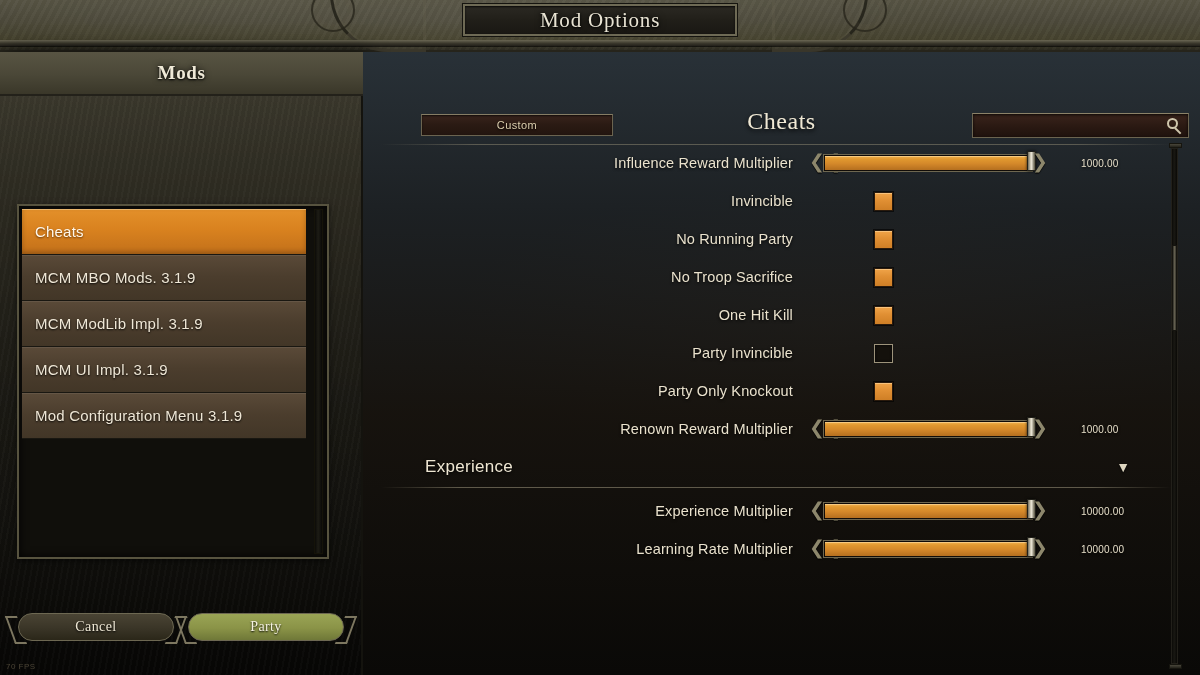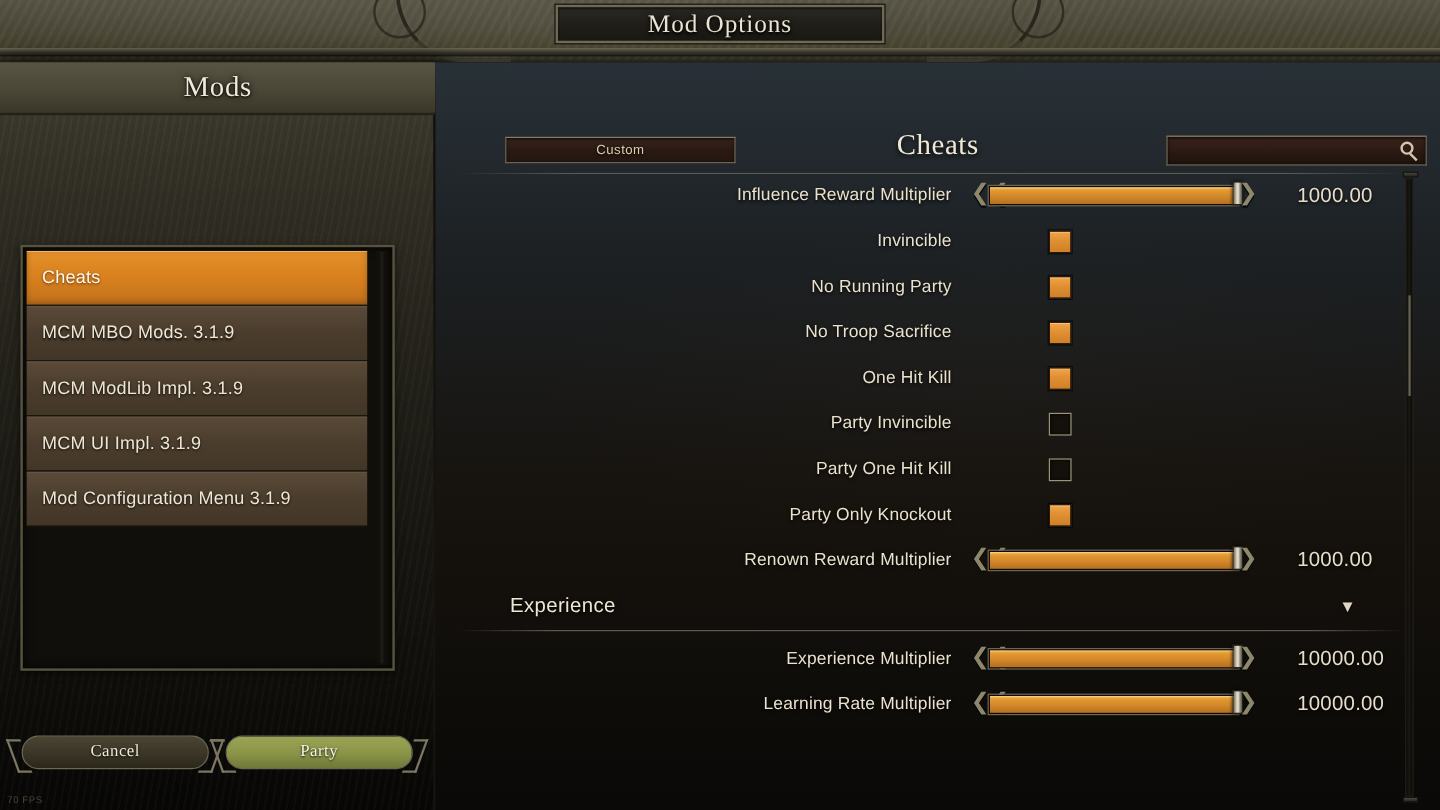--- a/index.html
+++ b/index.html
@@ -80,22 +80,23 @@
     background: repeating-linear-gradient(100deg, rgba(255,255,255,.018) 0 2px, rgba(0,0,0,.03) 2px 6px);
   }
   .mods-header {
     position:absolute; left:0; top:0; width:363px; height:44px;
     background: linear-gradient(180deg,#585443 0%,#4b4838 52%,#3a3729 100%);
     border-bottom:2px solid #23211a;
     display:flex; align-items:center; justify-content:center;
   }
   .mods-header span{
     font-family:"Liberation Serif", serif;
-    font-size:24px; color:#efe9d7; letter-spacing:.6px;
+    font-size:19px; color:#efe9d7; letter-spacing:.6px;
     text-shadow: 0 1px 2px #000, 0 0 6px rgba(0,0,0,.85);
+    font-weight: bold;
   }
 
   .list-frame{
     position:absolute; left:17px; top:152px; width:312px; height:355px;
     background:#100f0b;
     border:2px solid #57533f;
     box-shadow: inset 0 0 10px rgba(0,0,0,.9), 0 2px 6px rgba(0,0,0,.6);
     padding:3px;
   }
   .list-inner{ position:relative; width:100%; height:100%; overflow:hidden; }
@@ -256,21 +257,21 @@
   }
   .knob{
     position:absolute; top:-1px; width:9px; height:20px;
     background: linear-gradient(90deg,#6e6a5b 0%, #cfc9b6 35%, #e9e4d4 52%, #9b9684 75%, #55513f 100%);
     border:1px solid #21201a;
     box-shadow:0 0 3px rgba(0,0,0,.85);
   }
   .value{
     position:absolute; left:718px;
     font-family:"Liberation Sans", sans-serif;
-    font-size:17px; color:#e6dec8; letter-spacing:.2px;
+    font-size:10px; color:#e6dec8; letter-spacing:.2px;
     text-shadow:0 1px 3px rgba(0,0,0,.95);
   }
 
   
   .cbox{
     position:absolute; left:511px; width:19px; height:19px;
     border:1px solid #9d937b;
     background:#14110c;
     box-shadow: inset 0 0 3px rgba(0,0,0,.9);
     cursor:pointer;
@@ -425,24 +426,20 @@
           </div>
           <div class="row">
             <div class="label">One Hit Kill</div>
             <div class="cbox on"></div>
           </div>
           <div class="row">
             <div class="label">Party Invincible</div>
             <div class="cbox"></div>
           </div>
           <div class="row">
-            <div class="label">Party One Hit Kill</div>
-            <div class="cbox"></div>
-          </div>
-          <div class="row">
             <div class="label">Party Only Knockout</div>
             <div class="cbox on"></div>
           </div>
           <div class="row">
             <div class="label">Renown Reward Multiplier</div>
             <div class="ctl">
               <div class="slider">
                 <div class="chevL">❮❮</div>
                 <div class="track">
                   <div class="fill" style="width:208px"></div>

